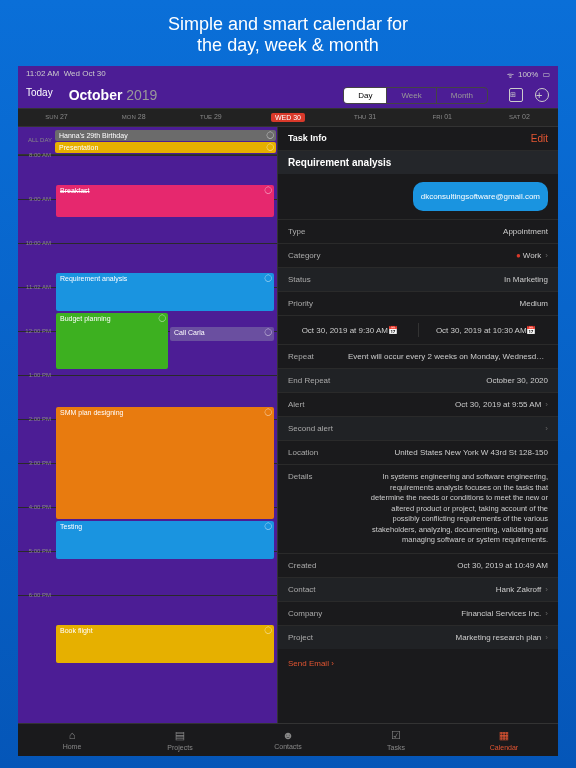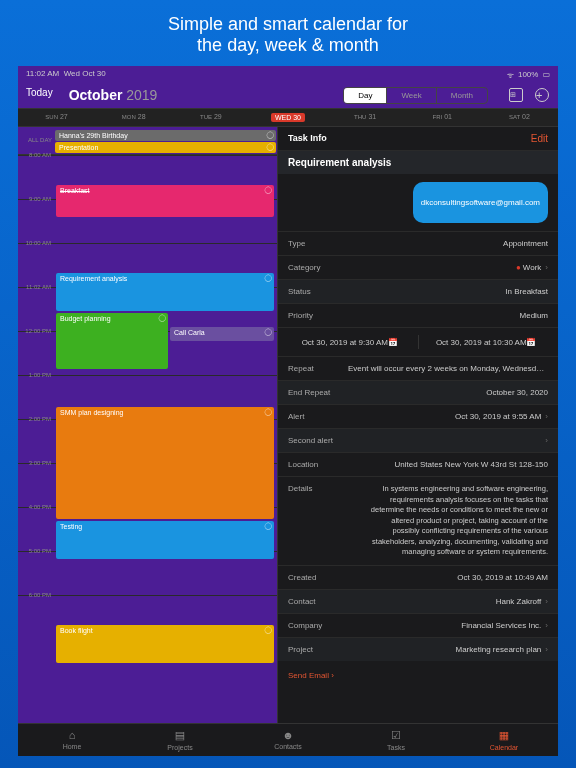--- a/index.html
+++ b/index.html
@@ -43,21 +43,21 @@
 .purple{background:#6a4fa0}
 .cyellow{background:#e6b000}
 .strike{text-decoration:line-through}
 .corner{position:absolute;top:1px;right:2px;font-size:7px;opacity:.6}
 .panel{flex:1;background:#1a1a1c;overflow-y:auto;font-size:8px}
 .phead{display:flex;justify-content:space-between;padding:6px 10px;border-bottom:1px solid #2a2a2a}
 .phead .ti{font-weight:600;font-size:9px}
 .phead .ed{color:#e25532;font-size:10px}
 .ptitle{padding:6px 10px;background:#24262a;font-size:10px;font-weight:600}
 .email{padding:8px 10px;text-align:right}
-.emailpill{background:#1a94e0;padding:16px 8px;border-radius:10px;font-size:8px;display:inline-block}
+.emailpill{background:#1a94e0;padding:10px 8px;border-radius:10px;font-size:8px;display:inline-block}
 .row{display:flex;justify-content:space-between;padding:7px 10px;border-top:1px solid #2a2a2a;color:#999}
 .row .k{color:#aaa}
 .row .v{color:#ccc;text-align:right;max-width:180px}
 .row .chev{color:#666;margin-left:4px}
 .row.dark{background:#202225}
 .dotred{color:#d9392a;margin-right:2px}
 .dates{display:flex;padding:7px 10px;border-top:1px solid #2a2a2a;gap:6px;align-items:center}
 .dbox{flex:1;display:flex;justify-content:center;align-items:center;color:#ccc;font-size:8px}
 .vsep{width:1px;height:14px;background:#333}
 .sendem{color:#e25532;text-align:left;padding:10px}
@@ -178,21 +178,21 @@
       <div class="row">
           <span class="k">Type</span>
           <span class="v">Appointment</span>
         </div>
       <div class="row">
           <span class="k">Category</span>
           <span class="v"><span class="dotred">●</span><span>Work</span><span class="chev">›</span></span>
         </div>
       <div class="row dark">
           <span class="k">Status</span>
-          <span class="v">In Breakfast</span>
+          <span class="v">In Marketing</span>
         </div>
       <div class="row">
           <span class="k">Priority</span>
           <span class="v">Medium</span>
         </div>
 
       <div class="dates">
         <div class="dbox">
             <span>Oct 30, 2019 at 9:30 AM</span>
             <span>📅</span>

